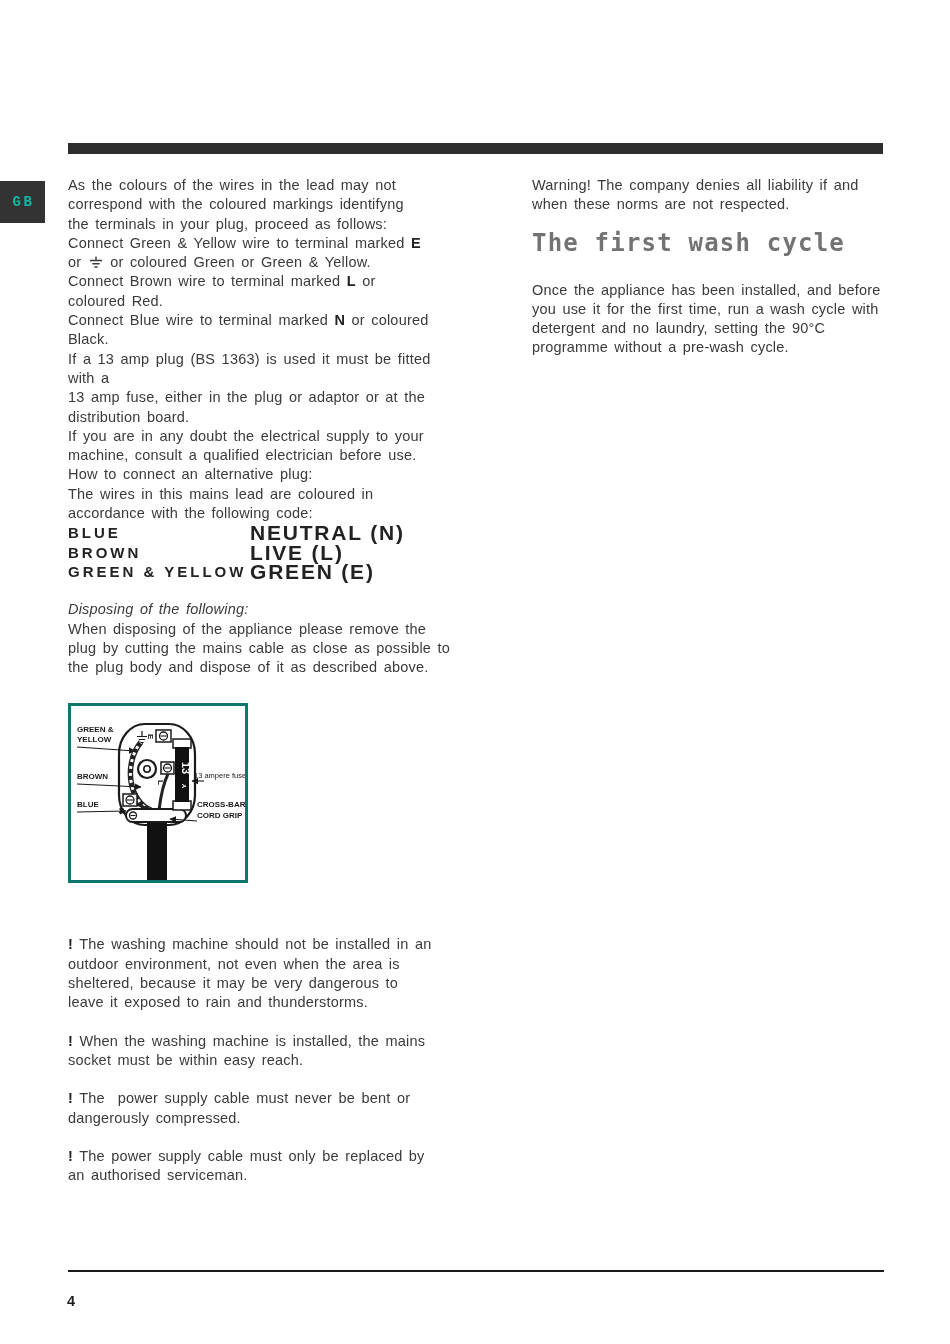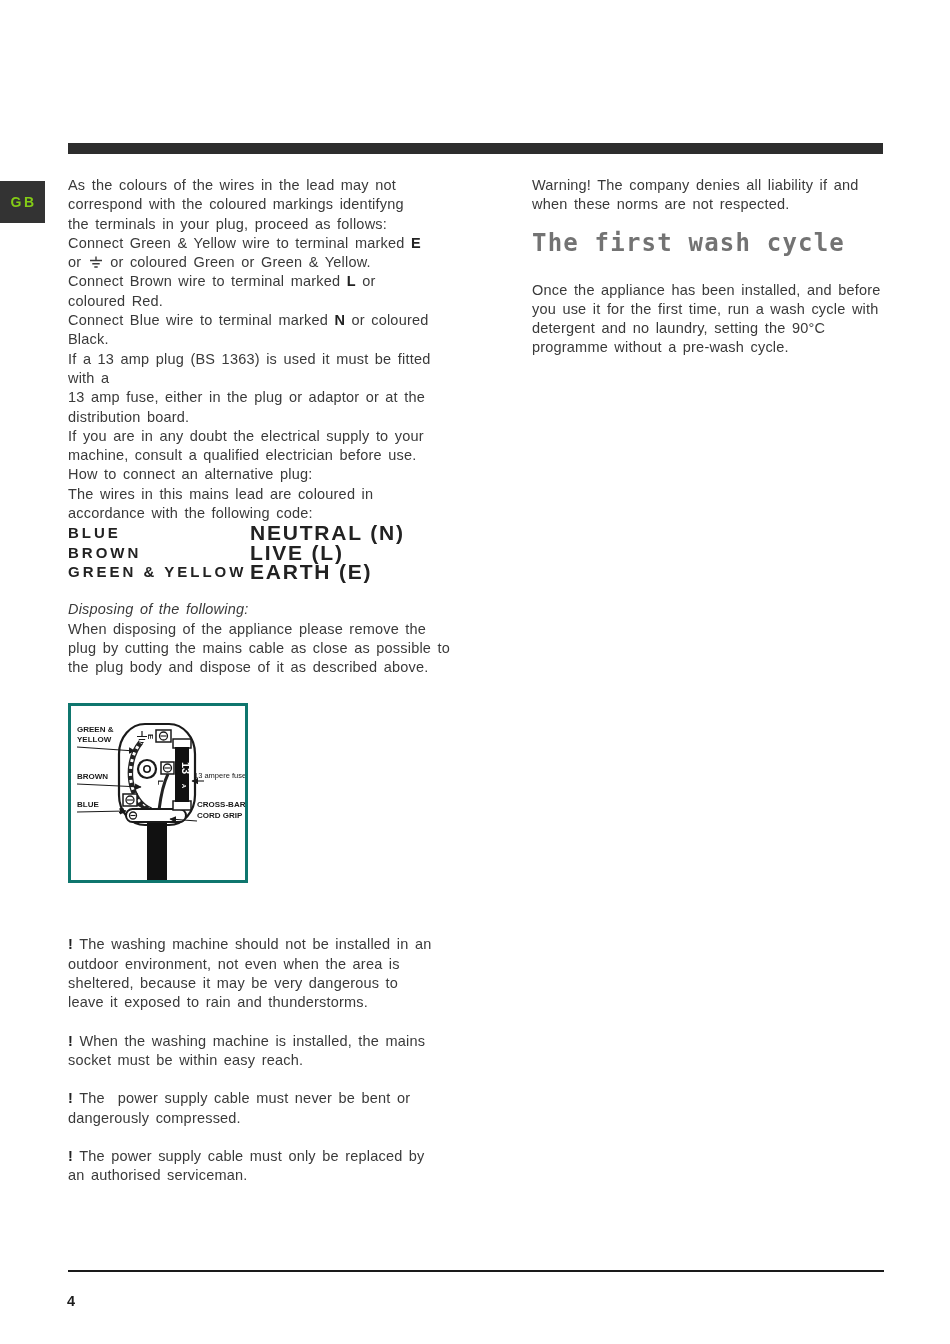--- a/index.html
+++ b/index.html
@@ -1,22 +1,22 @@
 <!DOCTYPE html>
 <html><head>
 <meta charset="utf-8">
 <style>
   html,body{margin:0;padding:0;background:#fff;}
   .page{position:relative;width:950px;height:1344px;background:#ffffff;overflow:hidden;
         font-family:"Liberation Sans",sans-serif;color:#3a3a3a;}
   .top-bar{position:absolute;left:68px;top:143px;width:815px;height:11px;background:#2d2d2d;}
   .gb-badge{position:absolute;left:0;top:181px;width:45px;height:42px;background:#333333;
             display:flex;align-items:center;justify-content:center;}
-  .gb-badge span{color:#84cc16;font-size:14px;font-weight:bold;letter-spacing:2.5px;
-                 font-family:Liberation Sans, sans-serif;padding-left:2px;}
+  .gb-badge span{color:#14b8a6;font-size:14px;font-weight:bold;letter-spacing:2.5px;
+                 font-family:Liberation Mono, monospace;padding-left:2px;}
   .col{position:absolute;top:176px;font-size:14.5px;line-height:19.3px;}
   .col-left{left:68px;width:398px;}
   .col-right{left:510px;width:392px;margin-left:22px;}
   .col p{margin:0;letter-spacing:.2px;word-spacing:2.2px;}
   .col b{color:#222;}
   .earth{vertical-align:-2px;}
   .code-table{font-weight:bold;color:#222;}
   .code-row{display:flex;}
   .code-row .wire{width:182px;letter-spacing:3px;font-size:15px;}
   .code-row .terminal{letter-spacing:1.8px;font-size:21px;}
@@ -55,21 +55,21 @@
       <div class="code-row">
         <span class="wire">BLUE</span>
         <span class="terminal">NEUTRAL (N)</span>
       </div>
       <div class="code-row">
         <span class="wire">BROWN</span>
         <span class="terminal">LIVE (L)</span>
       </div>
       <div class="code-row">
         <span class="wire">GREEN &amp; YELLOW</span>
-        <span class="terminal">EARTH (E)</span>
+        <span class="terminal">GREEN (E)</span>
       </div>
     </div>
 
     <p class="disposal-heading">Disposing of the following:</p>
     <p class="disposal-body">When disposing of the appliance please remove the<br>plug by cutting the mains cable as close as possible to<br>the plug body and dispose of it as described above.</p>
 
     <div class="diagram">
       <svg width="174" height="174" viewBox="0 0 174 174">
         <defs>
           <marker id="arr" markerWidth="7" markerHeight="7" refX="5.5" refY="3" orient="auto">

